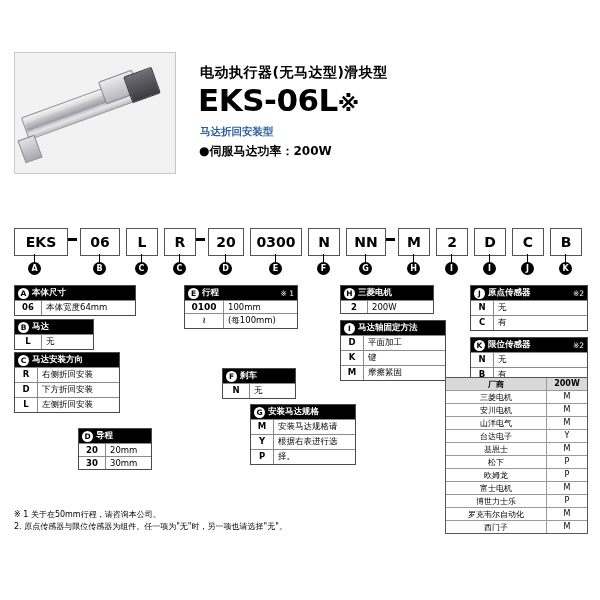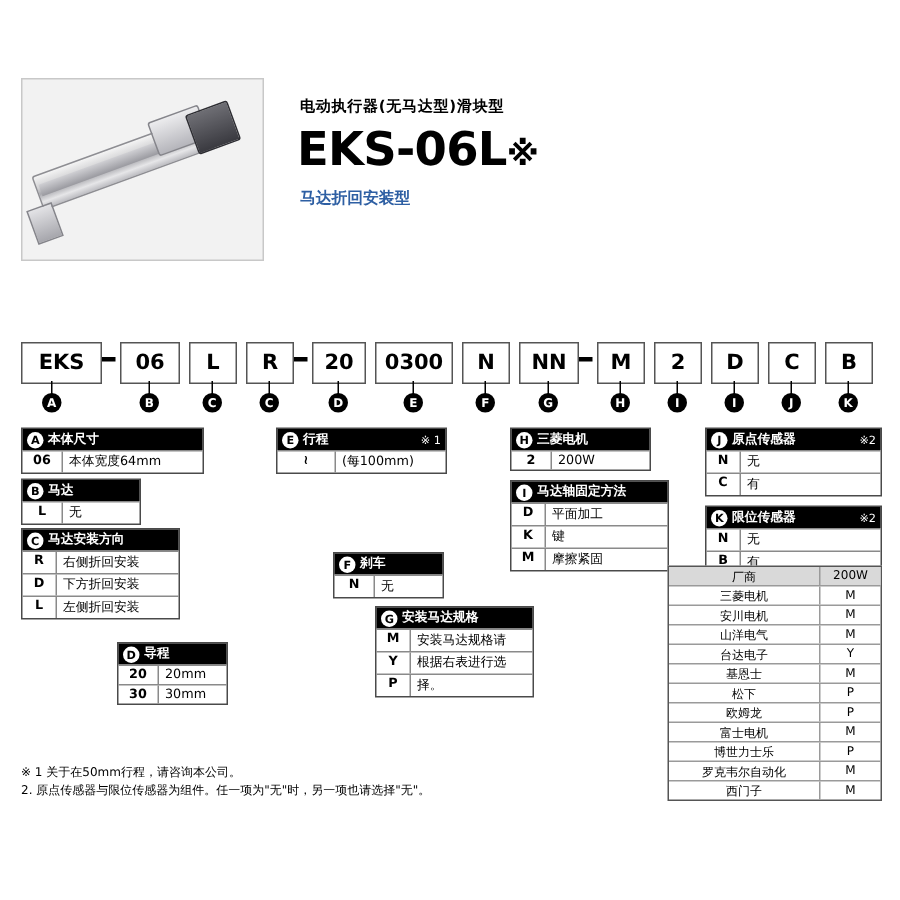--- a/index.html
+++ b/index.html
@@ -49,21 +49,21 @@
     border-radius:2px;
   }
   .cap{
     position:absolute;left:6px;top:84px;width:16px;height:22px;
     background:linear-gradient(180deg,#e3e3e6,#a6a6ac);
     border:1px solid #85858b;
     transform:rotate(-20deg);
   }
 
   
-  .hdr-sub{position:absolute;left:200px;top:64px;font-size:10px;font-weight:bold;letter-spacing:0.5px;}
+  .hdr-sub{position:absolute;left:200px;top:64px;font-size:14px;font-weight:bold;letter-spacing:0.5px;}
   .hdr-title{position:absolute;left:198px;top:82px;font-size:31px;font-weight:bold;letter-spacing:-0.5px;text-align:center;}
   .hdr-blue{position:absolute;left:200px;top:125px;font-size:10.5px;font-weight:bold;color:#2e5fa3;}
   .hdr-power{position:absolute;left:199px;top:143px;font-size:12px;font-weight:bold;}
 
   
   .sect-bar{
     position:absolute;left:14px;top:199px;width:572px;height:15px;
     background:#d9d9d9;border:1px solid #9b9b9b;
   }
   .sect-bar span{position:absolute;left:5px;top:2px;font-size:10px;font-weight:bold;}
@@ -103,21 +103,21 @@
   .row .k{
     width:26px;text-align:center;font-weight:bold;padding:1px 0;
     border-right:1px solid #8a8a8a;
   }
   .row .v{flex:1;padding:1px 4px;}
   .row.narrow .k{width:22px;}
 
   
   .maker{position:absolute;left:445px;top:377px;width:141px;border:1px solid #555;background:#fff;}
   .maker .mrow{display:flex;font-size:8px;border-top:1px solid #9a9a9a;}
-  .maker .mrow:first-child{border-top:none;background:#d9d9d9;font-weight:normal;}
+  .maker .mrow:first-child{border-top:none;background:#d9d9d9;font-weight:bold;}
   .maker .mrow .a{flex:1;text-align:center;padding:0.5px 0;}
   .maker .mrow .b{width:40px;text-align:center;border-left:1px solid #9a9a9a;padding:0.5px 0;}
 
   
   .fn{position:absolute;font-size:8px;line-height:12px;}
   .fn1{left:14px;top:509px;}
   .fn2{left:14px;top:521px;}
   .fn3{left:445px;top:514px;font-size:7.5px;}
 </style>
 </head>
@@ -131,20 +131,21 @@
     <div class="cap"></div>
     <div class="slider"></div>
     <div class="motor"></div>
   </div>
 
   <div class="hdr-sub">电动执行器(无马达型)滑块型</div>
   <div class="hdr-title">
     <span>EKS-06L</span><span style="font-size:22px;">※</span>
   </div>
   <div class="hdr-blue">马达折回安装型</div>
+  <div class="hdr-power">●伺服马达功率：200W</div>
 
 
   <div class="code-row">
     <div class="cell" style="left:0px;width:52px;">EKS</div>
     <div class="dash" style="left:54px;"></div>
     <div class="cell" style="left:66px;width:38px;">06</div>
     <div class="cell" style="left:112px;width:30px;">L</div>
     <div class="cell" style="left:150px;width:30px;">R</div>
     <div class="dash" style="left:182px;"></div>
     <div class="cell" style="left:194px;width:34px;">20</div>
@@ -243,20 +244,24 @@
     </div>
   </div>
 
   <div class="tbl" style="left:184px;top:285px;width:112px;">
     <div class="hd">
       <span class="mk">E</span>
       <span>行程</span>
       <span class="note">※ 1</span>
     </div>
     <div class="row">
+      <div class="k" style="width:38px;font-size:9px;">0100</div>
+      <div class="v">100mm</div>
+    </div>
+    <div class="row">
       <div class="k" style="width:38px;">≀</div>
       <div class="v">(每100mm)</div>
     </div>
   </div>
 
   <div class="tbl" style="left:222px;top:368px;width:72px;">
     <div class="hd">
       <span class="mk">F</span>
       <span>刹车</span>
     </div>

